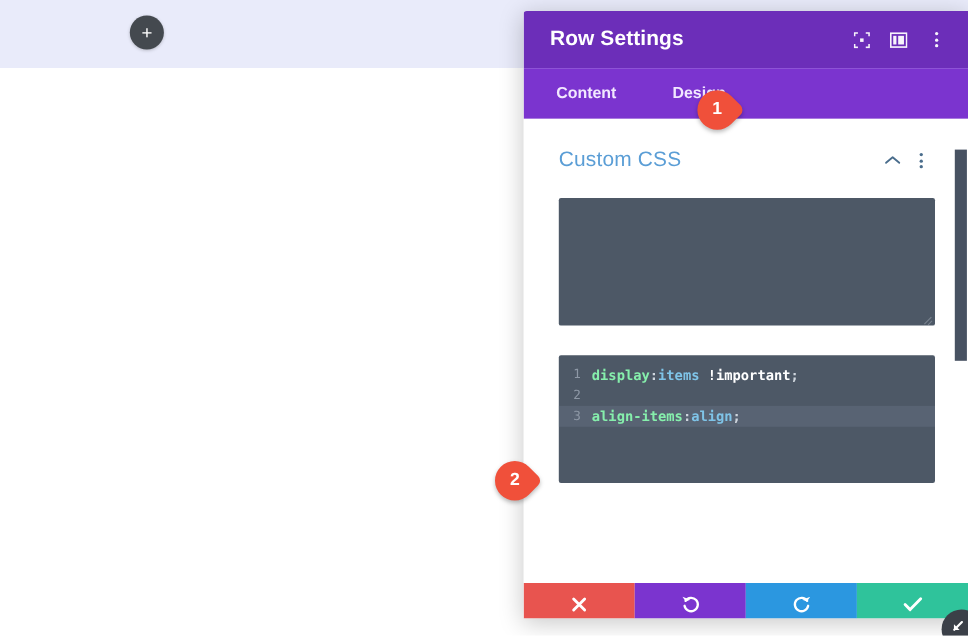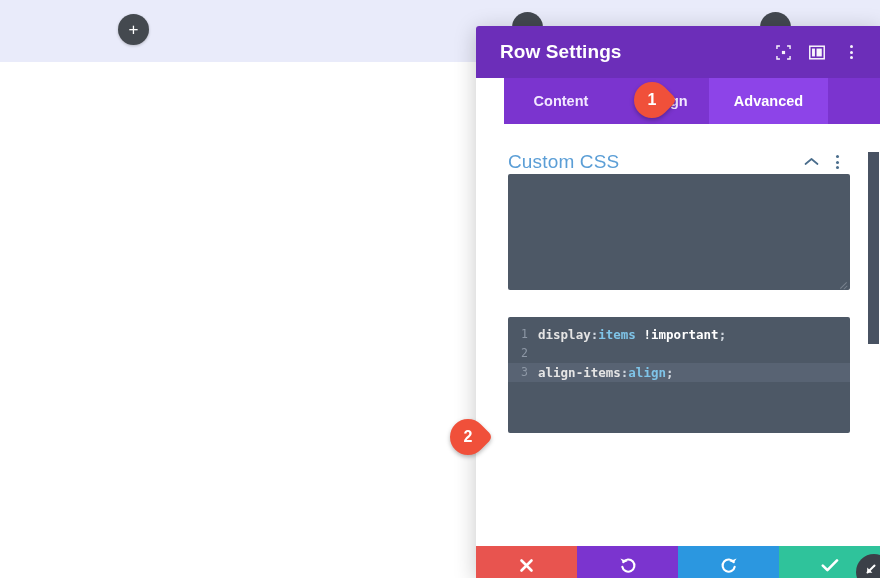--- a/index.html
+++ b/index.html
@@ -67,21 +67,21 @@
     border-radius: 50%;
     background: #434850;
   }
   #ghost-circle-a { left: 512px; top: 12px; }
   #ghost-circle-b { left: 760px; top: 12px; }
 
   
   #modal {
     position: absolute;
     left: 476px;
-    top: 26px;
+    top: 10px;
     width: 404px;
     height: 552px;
     background: #ffffff;
     box-shadow: 0 4px 22px rgba(0,0,0,0.22);
     overflow: hidden;
     border-radius: 3px 0 0 0;
   }
 
   
   #modal-header {
@@ -123,21 +123,20 @@
     border-radius: 50%;
   }
 
   
   #tab-bar {
     position: relative;
     height: 46px;
     background: #7b34cf;
     display: flex;
     align-items: stretch;
-    margin-left: 28px;
   }
   .tab {
     display: flex;
     align-items: center;
     justify-content: center;
     color: #f2e8ff;
     font-size: 14.5px;
     font-weight: 700;
     box-sizing: border-box;
     cursor: pointer;
@@ -159,20 +158,21 @@
     overflow: hidden;
   }
   #body-inner {
     padding: 26px 30px 0 32px;
     box-sizing: border-box;
   }
 
   .section-head {
     display: flex;
     align-items: center;
+    margin-bottom: 22px;
   }
   #section-title {
     flex: 1;
     color: #5b9ed6;
     font-size: 19px;
     font-weight: 400;
     letter-spacing: 0.15px;
   }
   .sec-icon {
     width: 26px;
@@ -235,21 +235,21 @@
   .ln {
     width: 30px;
     text-align: right;
     padding-right: 10px;
     color: #8e98a6;
     font-size: 11.5px;
     box-sizing: border-box;
     flex: none;
     user-select: none;
   }
-  .tok-prop { color: #e5e5e5; font-weight: 700; }
+  .tok-prop { color: #86efac; font-weight: 700; }
   .tok-punct { color: #cfd6de; font-weight: 700; }
   .tok-val { color: #7fc4e8; font-weight: 700; }
   .tok-imp { color: #ffffff; font-weight: 700; }
 
   
   #body-scrollbar {
     position: absolute;
     right: 0px;
     top: 0;
     width: 12px;
@@ -372,21 +372,20 @@
           <i></i>
             <i></i>
             <i></i>
         </span>
       </div>
     </div>
 
     <div id="tab-bar">
       <div class="tab" id="tab-content">Content</div>
       <div class="tab" id="tab-design">Design</div>
-      <div class="tab active" id="tab-advanced">Advanced</div>
       <div id="tab-spacer"></div>
     </div>
 
     <div id="modal-body">
       <div id="body-inner">
 
         <div class="section-head">
           <div id="section-title">Custom CSS</div>
           <div class="sec-icon">
             <svg width="15" height="10" viewBox="0 0 15 10">

